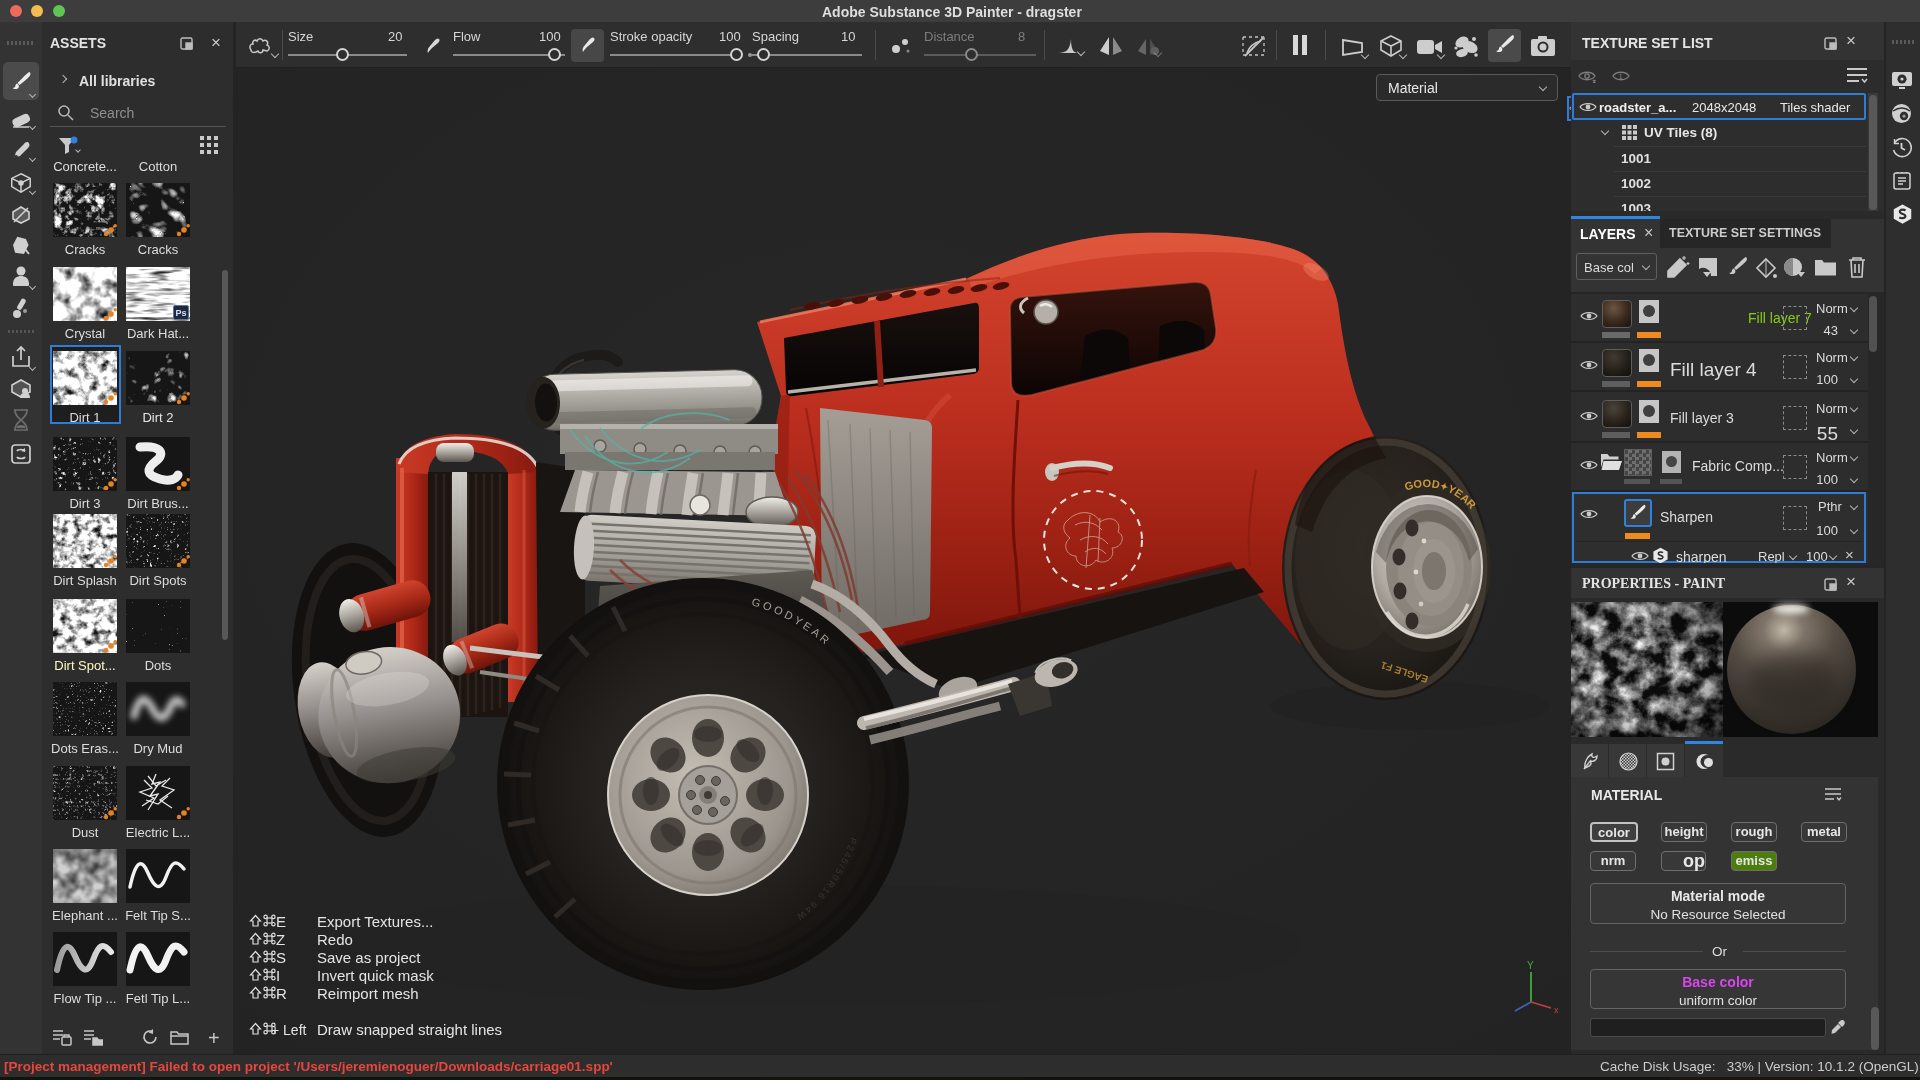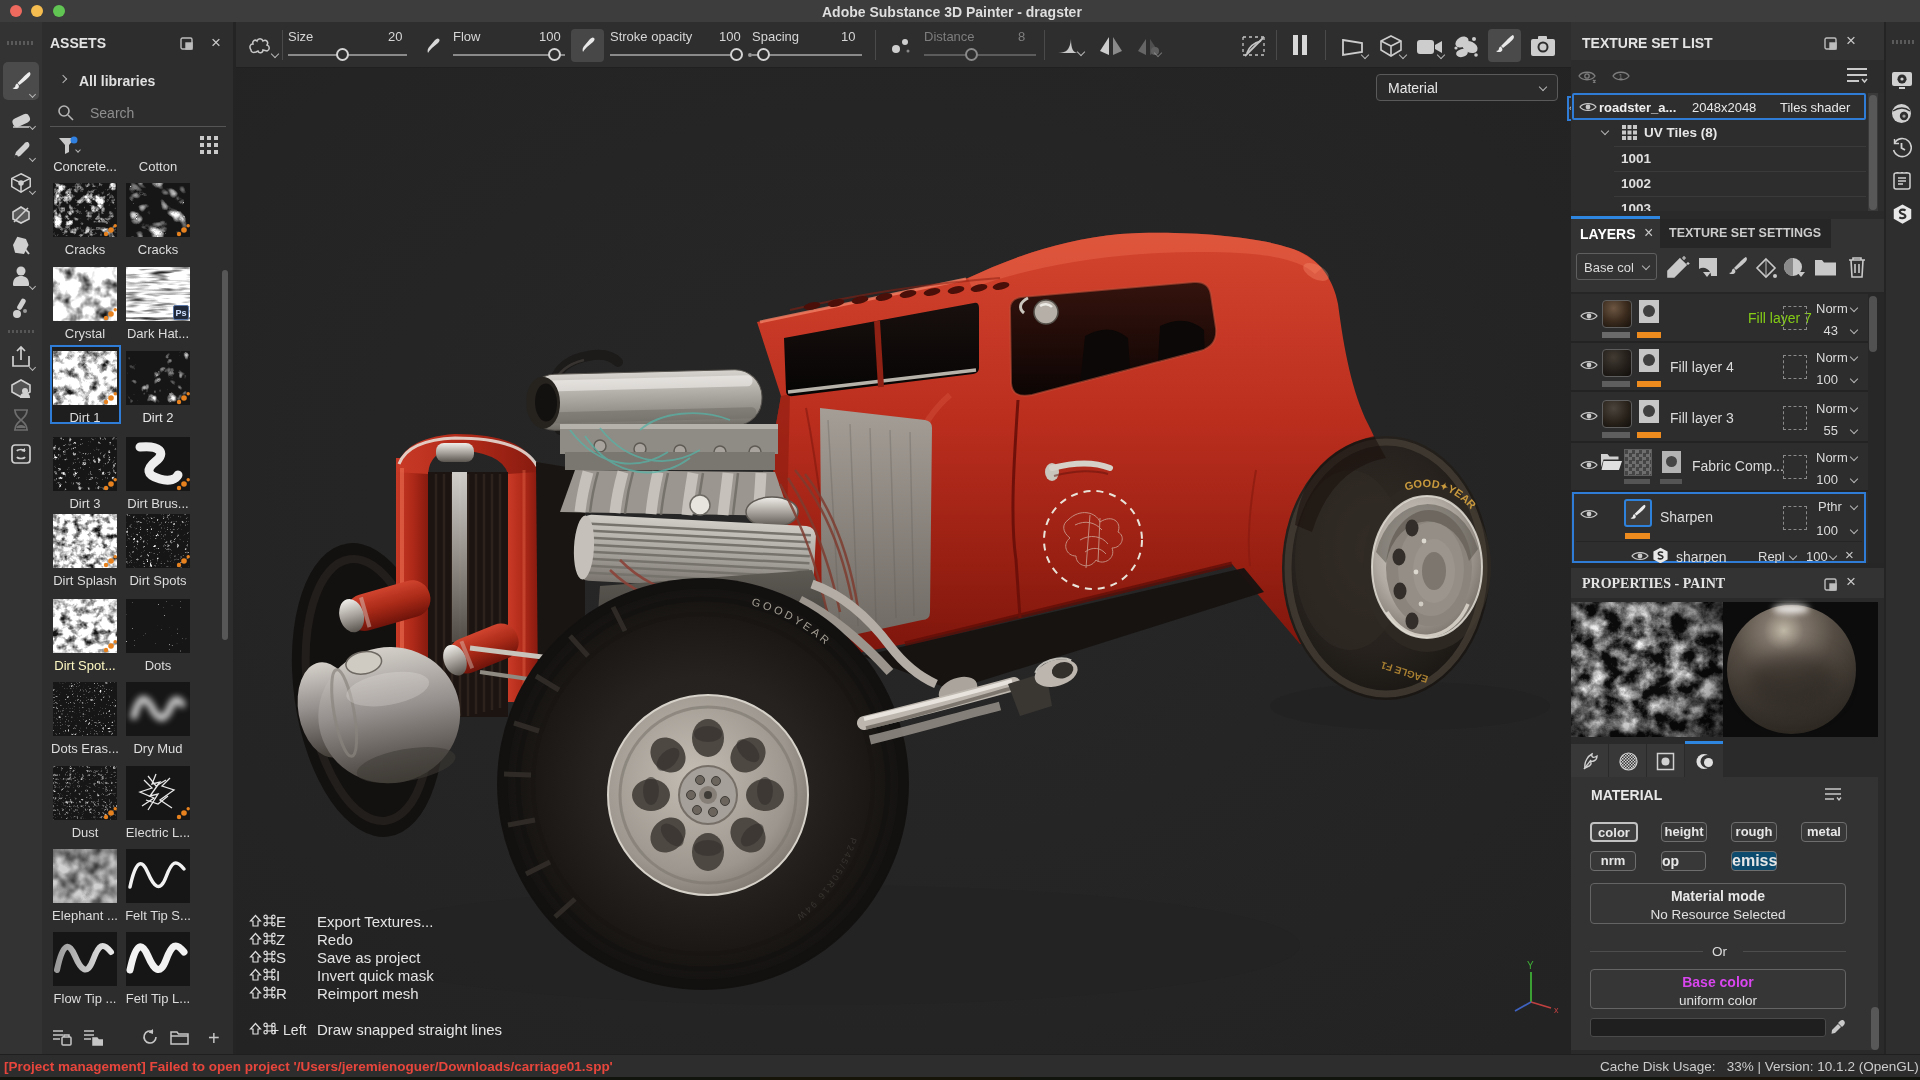--- a/index.html
+++ b/index.html
@@ -1000,41 +1000,41 @@
 <div class="a" style="left:1571px;top:341px;width:297px;height:2px;background:#232323"></div>
 <svg style="left:1580px;top:359px" width="18" height="12" viewBox="0 0 18 12" fill="none" stroke="#c9c9c9" stroke-width="1.3">
     <path d="M1 6 C4 1.5 14 1.5 17 6 C14 10.5 4 10.5 1 6 Z"></path>
     <circle cx="9" cy="6" r="2.4" fill="#c9c9c9" stroke="none"></circle>
   </svg>
 <div class="a" style="left:1602px;top:349px;width:30px;height:28px;border:1px solid #5e5e5e;border-radius:4px;background:radial-gradient(circle at 38% 28%, #413b33, #221d18 60%, #120f0c 95%)"></div>
 <div class="a" style="left:1602px;top:381px;width:28px;height:6px;background:#5e5e5e"></div>
 <div class="a" style="left:1639px;top:349px;width:20px;height:23px;background:#c6c6c6"></div>
 <div class="a" style="left:1643px;top:354px;width:12px;height:12px;border-radius:50%;background:#3f3f3f"></div>
 <div class="a" style="left:1637px;top:381px;width:24px;height:6px;background:#ee8b1e"></div>
-<div class="tx" style="left:1670px;top:360px;font-size:14px;color:#dcdcdc;">Fill layer 4</div>
+<div class="tx" style="left:1670px;top:360px;font-size:19px;color:#dcdcdc;">Fill layer 4</div>
 <div class="ddot" style="left:1783px;top:355px"></div>
 <div class="tx" style="left:1816px;top:351px;font-size:13px;color:#dcdcdc;">Norm</div>
 <div class="cv" style="left:1851px;top:354px;border-color:#b5b5b5"></div>
 <div class="tx" style="left:1810px;top:373px;width:28px;text-align:right;font-size:13px;color:#dcdcdc">100</div>
 <div class="cv" style="left:1851px;top:376px;border-color:#b5b5b5"></div>
 <div class="a" style="left:1571px;top:390px;width:297px;height:2px;background:#232323"></div>
 <svg style="left:1580px;top:410px" width="18" height="12" viewBox="0 0 18 12" fill="none" stroke="#c9c9c9" stroke-width="1.3">
     <path d="M1 6 C4 1.5 14 1.5 17 6 C14 10.5 4 10.5 1 6 Z"></path>
     <circle cx="9" cy="6" r="2.4" fill="#c9c9c9" stroke="none"></circle>
   </svg>
 <div class="a" style="left:1602px;top:400px;width:30px;height:28px;border:1px solid #5e5e5e;border-radius:4px;background:radial-gradient(circle at 38% 28%, #4a443d, #262019 60%, #14100c 95%)"></div>
 <div class="a" style="left:1602px;top:432px;width:28px;height:6px;background:#5e5e5e"></div>
 <div class="a" style="left:1639px;top:400px;width:20px;height:23px;background:#c6c6c6"></div>
 <div class="a" style="left:1643px;top:405px;width:12px;height:12px;border-radius:50%;background:#3f3f3f"></div>
 <div class="a" style="left:1637px;top:432px;width:24px;height:6px;background:#ee8b1e"></div>
 <div class="tx" style="left:1670px;top:411px;font-size:14px;color:#dcdcdc;">Fill layer 3</div>
 <div class="ddot" style="left:1783px;top:406px"></div>
 <div class="tx" style="left:1816px;top:402px;font-size:13px;color:#dcdcdc;">Norm</div>
 <div class="cv" style="left:1851px;top:405px;border-color:#b5b5b5"></div>
-<div class="tx" style="left:1810px;top:424px;width:28px;text-align:right;font-size:13px;color:#dcdcdc">55</div>
+<div class="tx" style="left:1810px;top:424px;width:28px;text-align:right;font-size:19px;color:#dcdcdc">55</div>
 <div class="cv" style="left:1851px;top:427px;border-color:#b5b5b5"></div>
 <div class="a" style="left:1571px;top:441px;width:297px;height:2px;background:#232323"></div>
 <svg style="left:1580px;top:459px" width="18" height="12" viewBox="0 0 18 12" fill="none" stroke="#c9c9c9" stroke-width="1.3">
     <path d="M1 6 C4 1.5 14 1.5 17 6 C14 10.5 4 10.5 1 6 Z"></path>
     <circle cx="9" cy="6" r="2.4" fill="#c9c9c9" stroke="none"></circle>
   </svg>
 <svg style="left:1600px;top:452px" width="23" height="19" viewBox="0 0 23 19" fill="#d0d0d0">
     <path d="M1 2 h6.5 l2 2.5 h9 v3 h-15 l-2.5 8 Z"></path>
     <path d="M3.5 9 h18.5 l-3 9 h-17.5 Z" fill="#e0e0e0"></path>
   </svg>
@@ -1144,22 +1144,22 @@
 <div class="tx" style="left:1591px;top:788px;font-size:14px;color:#e8e8e8;font-weight:bold;">MATERIAL</div>
 <svg style="left:1824px;top:787px" width="18" height="15" viewBox="0 0 18 15" stroke="#c9c9c9" stroke-width="1.7" fill="none">
     <path d="M1 2 H17 M1 7 H17 M1 12 H10"></path>
     <path d="M13 10.5 L15 13 L17 10.5" stroke-width="1.4"></path>
   </svg>
 <div class="a" style="left:1590px;top:822px;width:48px;height:20px;border:2px solid #c2c2c2;border-radius:4px;background:#3f3f3f;color:#e6e6e6;font-size:13px;font-weight:bold;text-align:center;line-height:18px">color</div>
 <div class="a" style="left:1661px;top:822px;width:46px;height:20px;border:1px solid #6e6e6e;border-radius:4px;background:#383838;color:#e6e6e6;font-size:13px;font-weight:bold;text-align:center;line-height:18px">height</div>
 <div class="a" style="left:1731px;top:822px;width:46px;height:20px;border:1px solid #6e6e6e;border-radius:4px;background:#383838;color:#e6e6e6;font-size:13px;font-weight:bold;text-align:center;line-height:18px">rough</div>
 <div class="a" style="left:1801px;top:822px;width:46px;height:20px;border:1px solid #6e6e6e;border-radius:4px;background:#383838;color:#e6e6e6;font-size:13px;font-weight:bold;text-align:center;line-height:18px">metal</div>
 <div class="a" style="left:1590px;top:851px;width:46px;height:20px;border:1px solid #6e6e6e;border-radius:4px;background:#383838;color:#e6e6e6;font-size:13px;font-weight:bold;text-align:center;line-height:18px">nrm</div>
-<div class="a" style="left:1661px;top:851px;width:45px;height:20px;border:1px solid #6e6e6e;border-radius:4px;background:#383838;color:#e6e6e6;font-size:14px;font-weight:bold;text-align:left;line-height:18px">op</div>
-<div class="a" style="left:1731px;top:851px;width:46px;height:20px;border:1px solid #6e6e6e;border-radius:4px;background:#0c4a6e;color:#e6e6e6;font-size:16px;font-weight:bold;text-align:center;line-height:18px">emiss</div>
+<div class="a" style="left:1661px;top:851px;width:45px;height:20px;border:1px solid #6e6e6e;border-radius:4px;background:#383838;color:#e6e6e6;font-size:18px;font-weight:bold;text-align:right;line-height:18px">op</div>
+<div class="a" style="left:1731px;top:851px;width:46px;height:20px;border:1px solid #6e6e6e;border-radius:4px;background:#4d7c0f;color:#e6e6e6;font-size:13px;font-weight:bold;text-align:center;line-height:18px">emiss</div>
 <div class="a" style="left:1590px;top:883px;width:256px;height:41px;border:1px solid #646464;border-radius:4px;background:#363636"></div>
 <div class="tx b" style="left:1590px;top:889px;width:256px;text-align:center;font-size:14px;color:#e8e8e8">Material mode</div>
 <div class="tx" style="left:1590px;top:908px;width:256px;text-align:center;font-size:13.5px;color:#e0e0e0">No Resource Selected</div>
 <div class="a" style="left:1590px;top:951px;width:113px;height:1px;background:#4d4d4d"></div>
 <div class="a" style="left:1743px;top:951px;width:103px;height:1px;background:#4d4d4d"></div>
 <div class="tx" style="left:1712px;top:945px;font-size:13.5px;color:#dcdcdc;">Or</div>
 <div class="a" style="left:1590px;top:969px;width:256px;height:40px;border:1px solid #646464;border-radius:4px;background:#363636"></div>
 <div class="tx b" style="left:1590px;top:975px;width:256px;text-align:center;font-size:14px;color:#d946ef">Base color</div>
 <div class="tx" style="left:1590px;top:994px;width:256px;text-align:center;font-size:13.5px;color:#e0e0e0">uniform color</div>
 <div class="a" style="left:1590px;top:1018px;width:236px;height:19px;border:1px solid #4a4a4a;border-radius:3px;background:#1f1f1f"></div>

